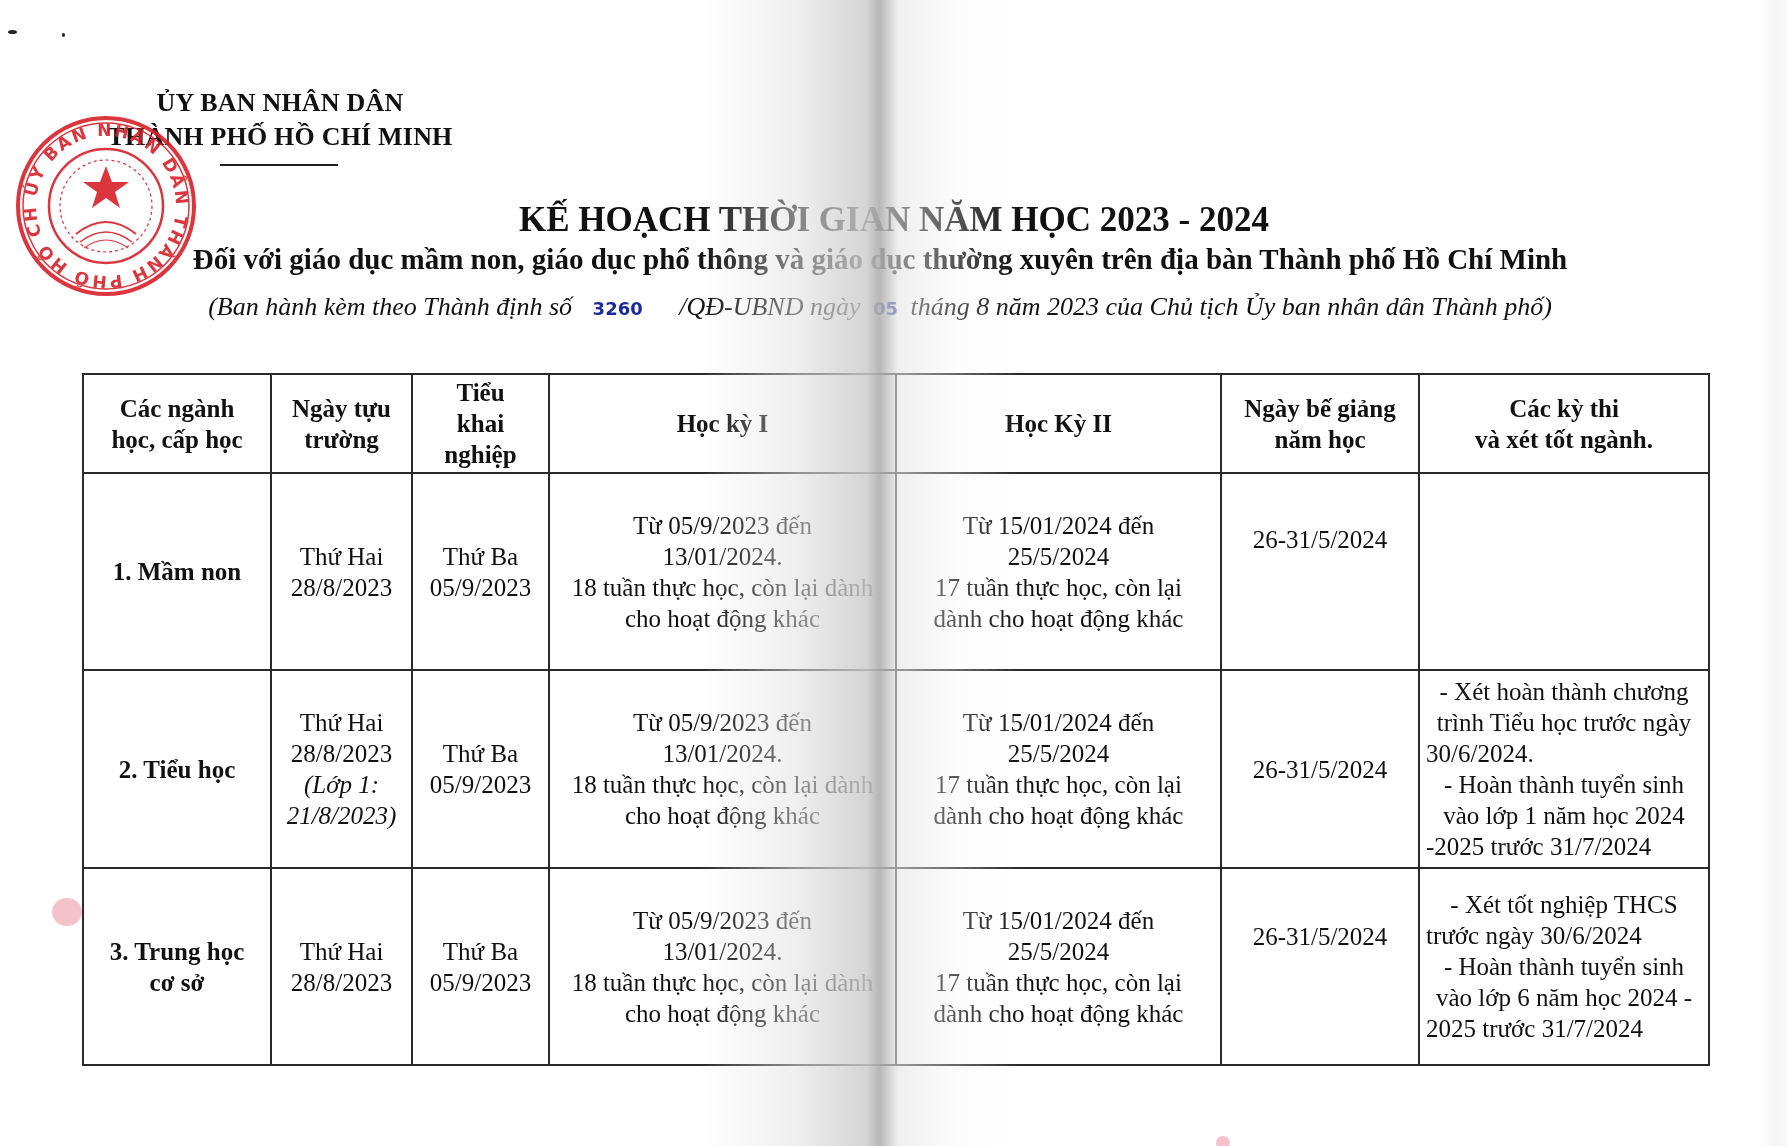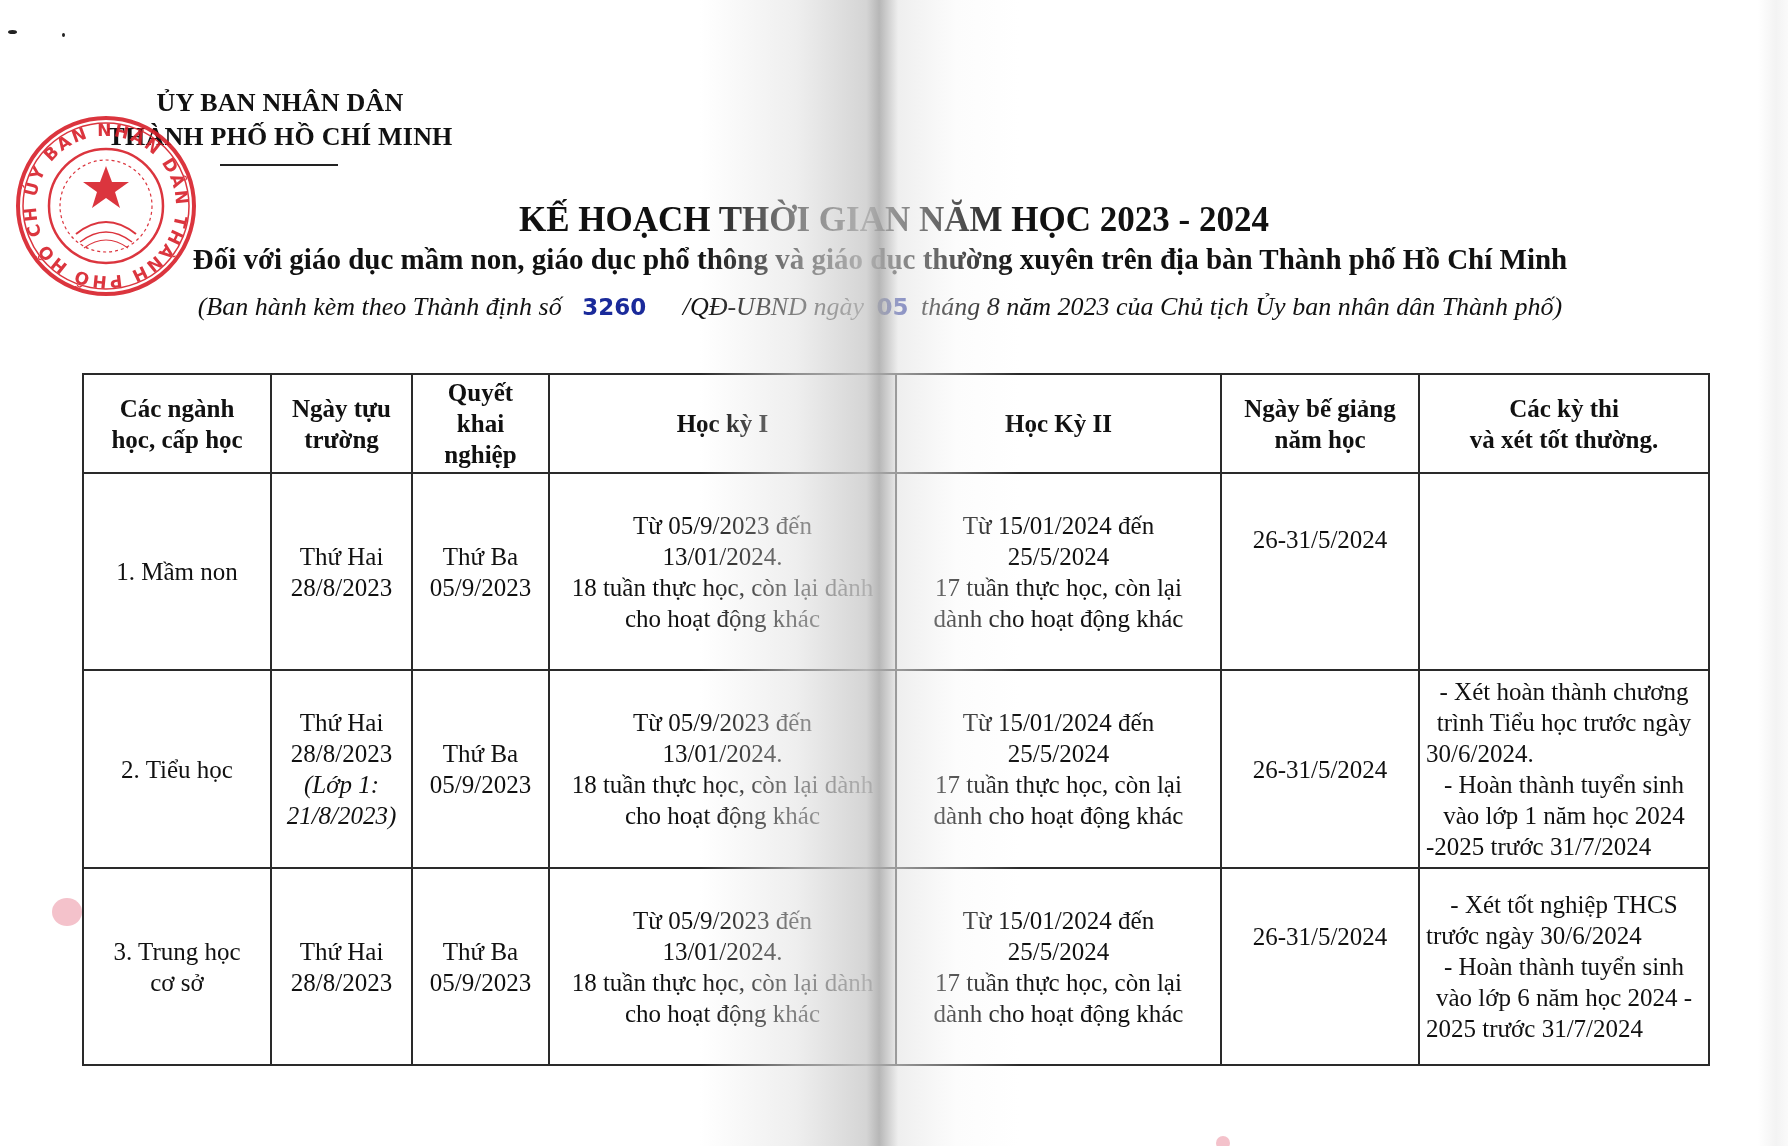--- a/index.html
+++ b/index.html
@@ -40,38 +40,38 @@
     font-weight: bold; font-size: 35px; z-index: 3;
   }
   .subtitle {
     position: absolute; left: 120px; width: 1520px; top: 243px; text-align: center;
     font-weight: bold; font-size: 29px; z-index: 3;
   }
   .decree {
     position: absolute; left: 120px; width: 1520px; top: 292px; text-align: center;
     font-style: italic; font-size: 26px; z-index: 3;
   }
-  .hand { color: #1a2a9a; font-style: normal; font-weight: bold; font-family: "DejaVu Sans", sans-serif; font-size: 23px; }
+  .hand { color: #1a2a9a; font-style: normal; font-weight: bold; font-family: "DejaVu Sans", sans-serif; font-size: 18px; }
   .hand.num { margin: 0 30px 0 14px; }
   .hand.day { margin: 0 6px; }
   table.plan {
     position: absolute; left: 82px; top: 373px; width: 1626px; height: 693px;
     border-collapse: collapse; table-layout: fixed; z-index: 2;
     font-size: 25px;
   }
   table.plan td, table.plan th {
     border: 2px solid #2a2a2a; text-align: center; vertical-align: middle;
     padding: 0 6px; line-height: 31px;
   }
   table.plan th { font-weight: bold; font-size: 25px; }
   tr.head { height: 96px; }
   tr.row1 { height: 190px; }
   tr.row2 { height: 192px; }
   tr.row3 { height: 190px; }
-  .level { font-weight: normal; margin-left: 44px; }
+  .level { font-weight: bold; margin-left: 44px; }
   .italic { font-style: italic; display: block; font-family: Liberation Serif, serif; }
   .line { display: block; }
   td.exam { text-align: justify; text-align-last: left; padding: 0 12px 0 10px; line-height: 31.5px; }
   .pink { position: absolute; border-radius: 50%; background: rgba(230,120,140,0.45); z-index: 4; }
 </style>
 </head>
 <body>
 
 <div class="fold"></div>
 <div class="edge-noise"></div>
@@ -126,37 +126,37 @@
       <tr class="head">
     <th>
       <span class="line">Các ngành</span>
           <span class="line">học, cấp học</span>
     </th>
     <th>
       <span class="line">Ngày tựu</span>
           <span class="line">trường</span>
     </th>
     <th>
-      <span class="line">Quyết</span>
+      <span class="line">Tiểu</span>
           <span class="line">khai</span>
           <span class="line">nghiệp</span>
     </th>
     <th>
       <span class="line">Học kỳ I</span>
     </th>
     <th>
       <span class="line">Học Kỳ II</span>
     </th>
     <th>
       <span class="line">Ngày bế giảng</span>
           <span class="line">năm học</span>
     </th>
     <th>
       <span class="line">Các kỳ thi</span>
-          <span class="line">và xét tốt thường.</span>
+          <span class="line">và xét tốt ngành.</span>
     </th>
   </tr>
 
   <tr class="row1">
     <td class="level">1. Mầm non</td>
     <td>
       <span class="line">Thứ Hai</span>
           <span class="line">28/8/2023</span>
     </td>
     <td>

